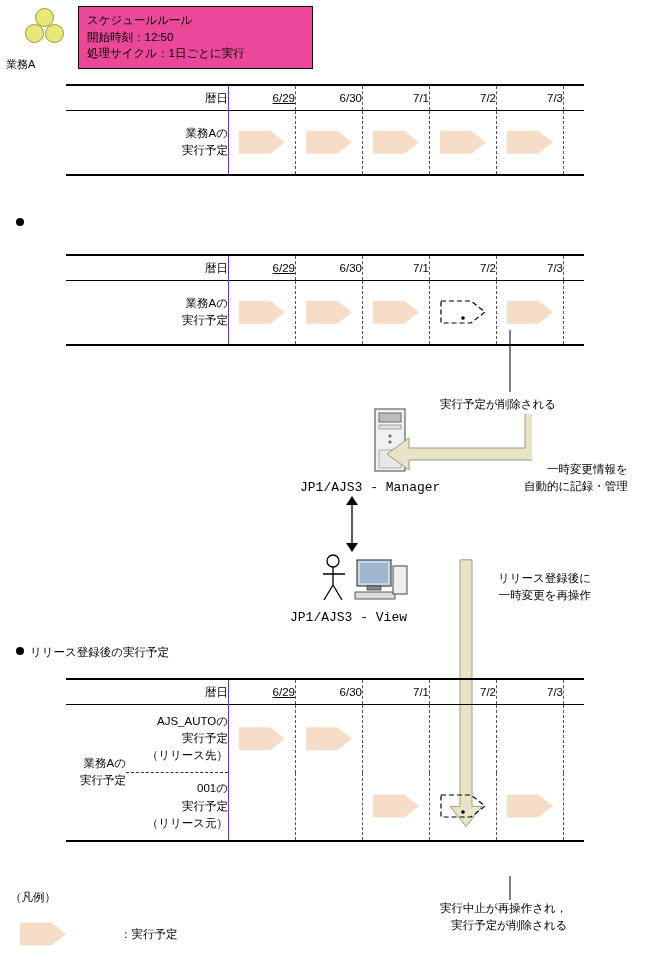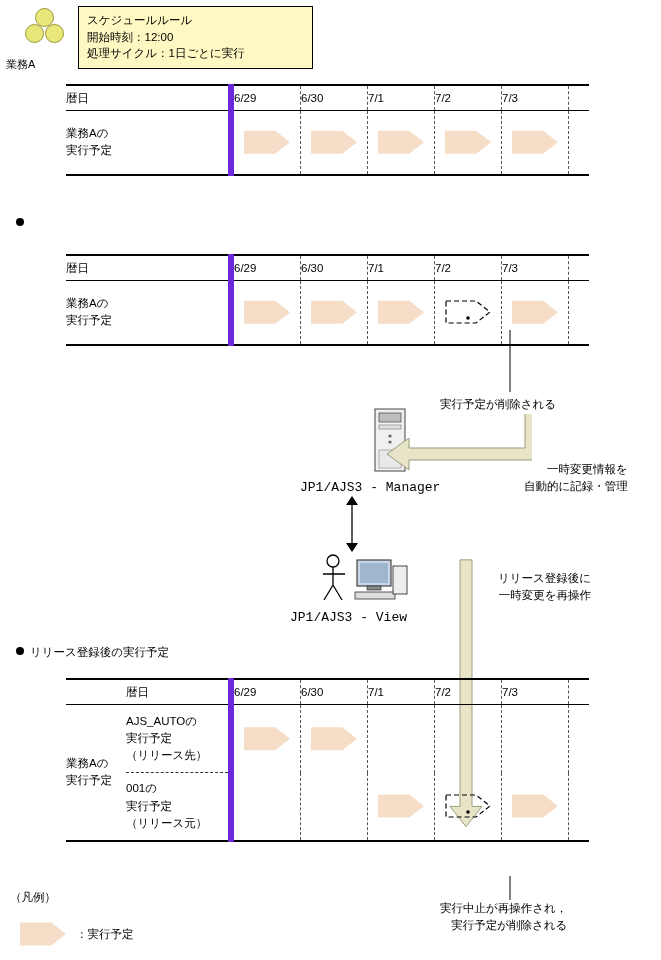--- a/index.html
+++ b/index.html
@@ -4,31 +4,31 @@
 <style>
   html,body{margin:0;padding:0;background:#ffffff;}
   body{width:661px;height:960px;position:relative;font-family:"Liberation Sans",sans-serif;color:#000;}
   .abs{position:absolute;}
 
   
   .joblabel{font-size:11px;width:60px;}
   .circle{width:17px;height:17px;border-radius:50%;background:#e8e87a;border:1px solid #9a9a3a;position:absolute;}
 
   
-  .rulebox{border:1px solid #000;padding:5px 8px 6px 8px;font-size:11.5px;line-height:1.45;background:#fef9c3;}
+  .rulebox{border:1px solid #000;padding:5px 8px 6px 8px;font-size:11.5px;line-height:1.45;background:#ec4899;}
 
   
   table.sched{border-collapse:collapse;font-size:11.5px;}
-  table.sched td{padding:0;text-align:left;vertical-align:middle;}
+  table.sched td{padding:0;text-align:right;vertical-align:middle;}
   .hdr-row td{height:24px;}
   .thickline-top{border-top:2px solid #000;}
   .thickline-bottom{border-bottom:2px solid #000;}
   .thinline{border-bottom:1px solid #000;}
   .vdash{border-left:1px dashed #555;}
-  .vsolid{border-left:6px solid #6d28d9;}
+  .vsolid{border-left:1px solid #6d28d9;text-decoration:underline;}
   .labelcell{text-align:center;line-height:1.5;font-size:11.5px;}
 
   
   .arrowshape{
     width:46px;height:32px;margin:0 auto;
     background:#f6ddc8;
     clip-path:polygon(0% 14%, 68% 14%, 100% 50%, 68% 86%, 0% 86%);
   }
   .dashwrap{position:relative;width:46px;height:32px;margin:0 auto;}
   .dashwrap svg{position:absolute;left:0;top:0;}
@@ -51,21 +51,21 @@
 
 <div class="abs" style="left:14px;top:8px;width:60px;height:56px;">
   <div class="circle" style="left:21px;top:0px;"></div>
   <div class="circle" style="left:11px;top:16px;"></div>
   <div class="circle" style="left:31px;top:16px;"></div>
 </div>
 <div class="abs joblabel" style="left:6px;top:57px;">業務A</div>
 
 <div class="abs rulebox" style="left:78px;top:6px;width:217px;">
   <div>スケジュールルール</div>
-  <div>開始時刻：12:00</div>
+  <div>開始時刻：12:50</div>
   <div>処理サイクル：1日ごとに実行</div>
 </div>
 
 <div class="abs" style="left:66px;top:84px;">
   <table class="sched">
     <tbody>
         <tr class="hdr-row thickline-top thinline">
       <td style="width:162px;">暦日</td>
       <td class="vsolid" style="width:66px;">6/29</td>
       <td class="vdash" style="width:66px;">6/30</td>
@@ -269,16 +269,16 @@
 
 <svg class="abs" style="left:430px;top:876px;" width="120" height="40">
   <path d="M 80,-2 L 80,24" stroke="#000" stroke-width="1" fill="none"></path>
 </svg>
 <div class="abs note" style="left:440px;top:900px;">
   <div>実行中止が再操作され，</div>
   <div>実行予定が削除される</div>
 </div>
 
 <div class="abs legend" style="left:10px;top:890px;">（凡例）</div>
-<div class="abs" style="left:20px;top:918px;display:flex;align-items:center;">
+<div class="abs" style="left:20px;top:918px;display:flex;align-items:center;gap:44px;">
   <div class="arrowshape" style="margin:0;"></div>
   <div class="legend" style="margin-left:10px;">：実行予定</div>
 </div>
 
 </body></html>

